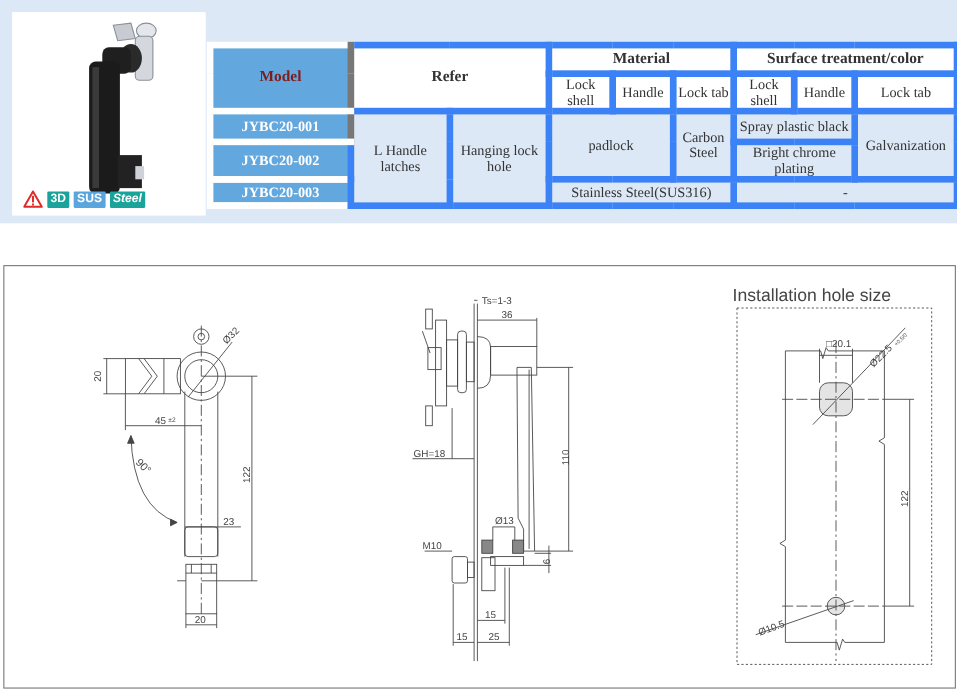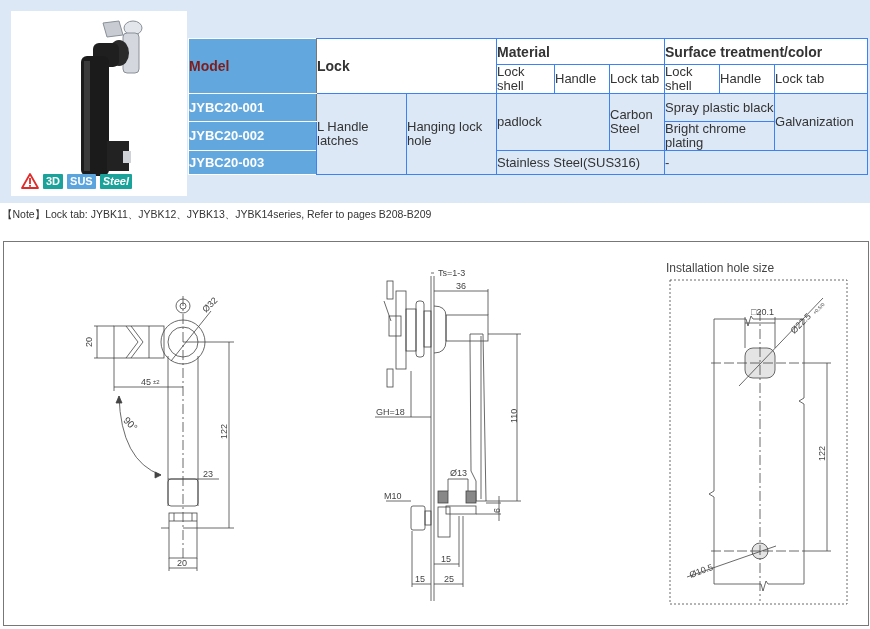--- a/index.html
+++ b/index.html
@@ -8,32 +8,32 @@
 
   .top-band { position: absolute; left: 0; top: 0; width: 870px; height: 203px; background: #dce8f6; }
   .product-photo { position: absolute; left: 11px; top: 11px; width: 176px; height: 185px; background: #fff; }
   .badges { position: absolute; left: 10px; top: 162px; display: flex; gap: 4px; align-items: center; }
   .badge { font-size: 11px; font-weight: bold; color: #fff; padding: 1px 3px; line-height: 13px; border-radius: 1px; }
   .badge.b3d { background: #1aa39a; }
   .badge.bsus { background: #5aa5de; }
   .badge.brohs { background: #1aa39a; font-style: italic; }
 
   table.spec { position: absolute; left: 188px; top: 38px; width: 679px; border-collapse: collapse; table-layout: fixed; font-size: 13px; }
-  table.spec td { border: 1px solid #3b82f6; vertical-align: middle; line-height: 14px; overflow: hidden; }
+  table.spec td { border: 6px solid #3b82f6; text-align: center; vertical-align: middle; line-height: 14px; overflow: hidden; font-family: Liberation Serif, serif; }
   table.spec td.model-h { background: #62a7dd; color: #7f1d1d; font-weight: bold; font-size: 14px; border-color: #fff; border-right-color: #777; }
   table.spec td.model { background: #62a7dd; color: #fff; font-weight: bold; font-size: 13px; border-color: #fff; border-right-color: #777; }
   table.spec td.hd { background: #fff; color: #333; }
   table.spec td.hd-big { background: #fff; font-weight: bold; font-size: 14px; color: #333; }
   table.spec td.cell { background: #dce8f6; color: #333; }
 
   .notes { position: absolute; left: 2px; top: 208px; font-size: 10.5px; line-height: 12px; color: #333; white-space: nowrap; }
 
   .drawing-frame { position: absolute; left: 3px; top: 241px; width: 866px; height: 385px; border: 1px solid #777; background: #fff; }
   .drawing-frame svg { position: absolute; left: 0; top: 0; }
-  .install-title { position: absolute; left: 666px; top: 261px; font-size: 12px; color: #444; }
+  .install-title { position: absolute; left: 666px; top: 261px; font-size: 16px; color: #444; }
 </style>
 </head>
 <body>
 
 <div class="top-band"></div>
 
 <div class="product-photo">
   <svg width="176" height="185" viewBox="0 0 176 185">
 
     <polygon points="92,12 108,10 112,24 96,26" fill="#c8ccd2" stroke="#8a9099" stroke-width="1"></polygon>
@@ -69,21 +69,21 @@
     <col style="width:58px">
       <col style="width:55px">
       <col style="width:55px">
     <col style="width:55px">
       <col style="width:55px">
       <col style="width:93px">
   </colgroup>
   <tbody>
       <tr style="height:26px">
     <td class="model-h" rowspan="2">Model</td>
-    <td class="hd-big" colspan="2" rowspan="2">Lock</td>
+    <td class="hd-big" colspan="2" rowspan="2">Refer</td>
     <td class="hd-big" colspan="3">Material</td>
     <td class="hd-big" colspan="3">Surface treatment/color</td>
   </tr>
   <tr style="height:29px">
     <td class="hd">Lock shell</td>
     <td class="hd">Handle</td>
     <td class="hd">Lock tab</td>
     <td class="hd">Lock shell</td>
     <td class="hd">Handle</td>
     <td class="hd">Lock tab</td>
@@ -103,21 +103,20 @@
   </tr>
   <tr style="height:24px">
     <td class="model">JYBC20-003</td>
     <td class="cell" colspan="3">Stainless Steel(SUS316)</td>
     <td class="cell" colspan="3">-</td>
   </tr>
 </tbody>
   </table>
 
 <div class="notes">
-  <div>【Note】Lock tab: JYBK11、JYBK12、JYBK13、JYBK14series, Refer to pages B208-B209</div>
 </div>
 
 <div class="drawing-frame">
   <svg width="866" height="385" viewBox="3 241 866 385" font-family="Liberation Sans, sans-serif" font-size="9" fill="none" stroke="#444" stroke-width="0.8">
 
     <g>
 
       <circle cx="182" cy="305" r="7"></circle>
       <circle cx="182" cy="305" r="3"></circle>
 

